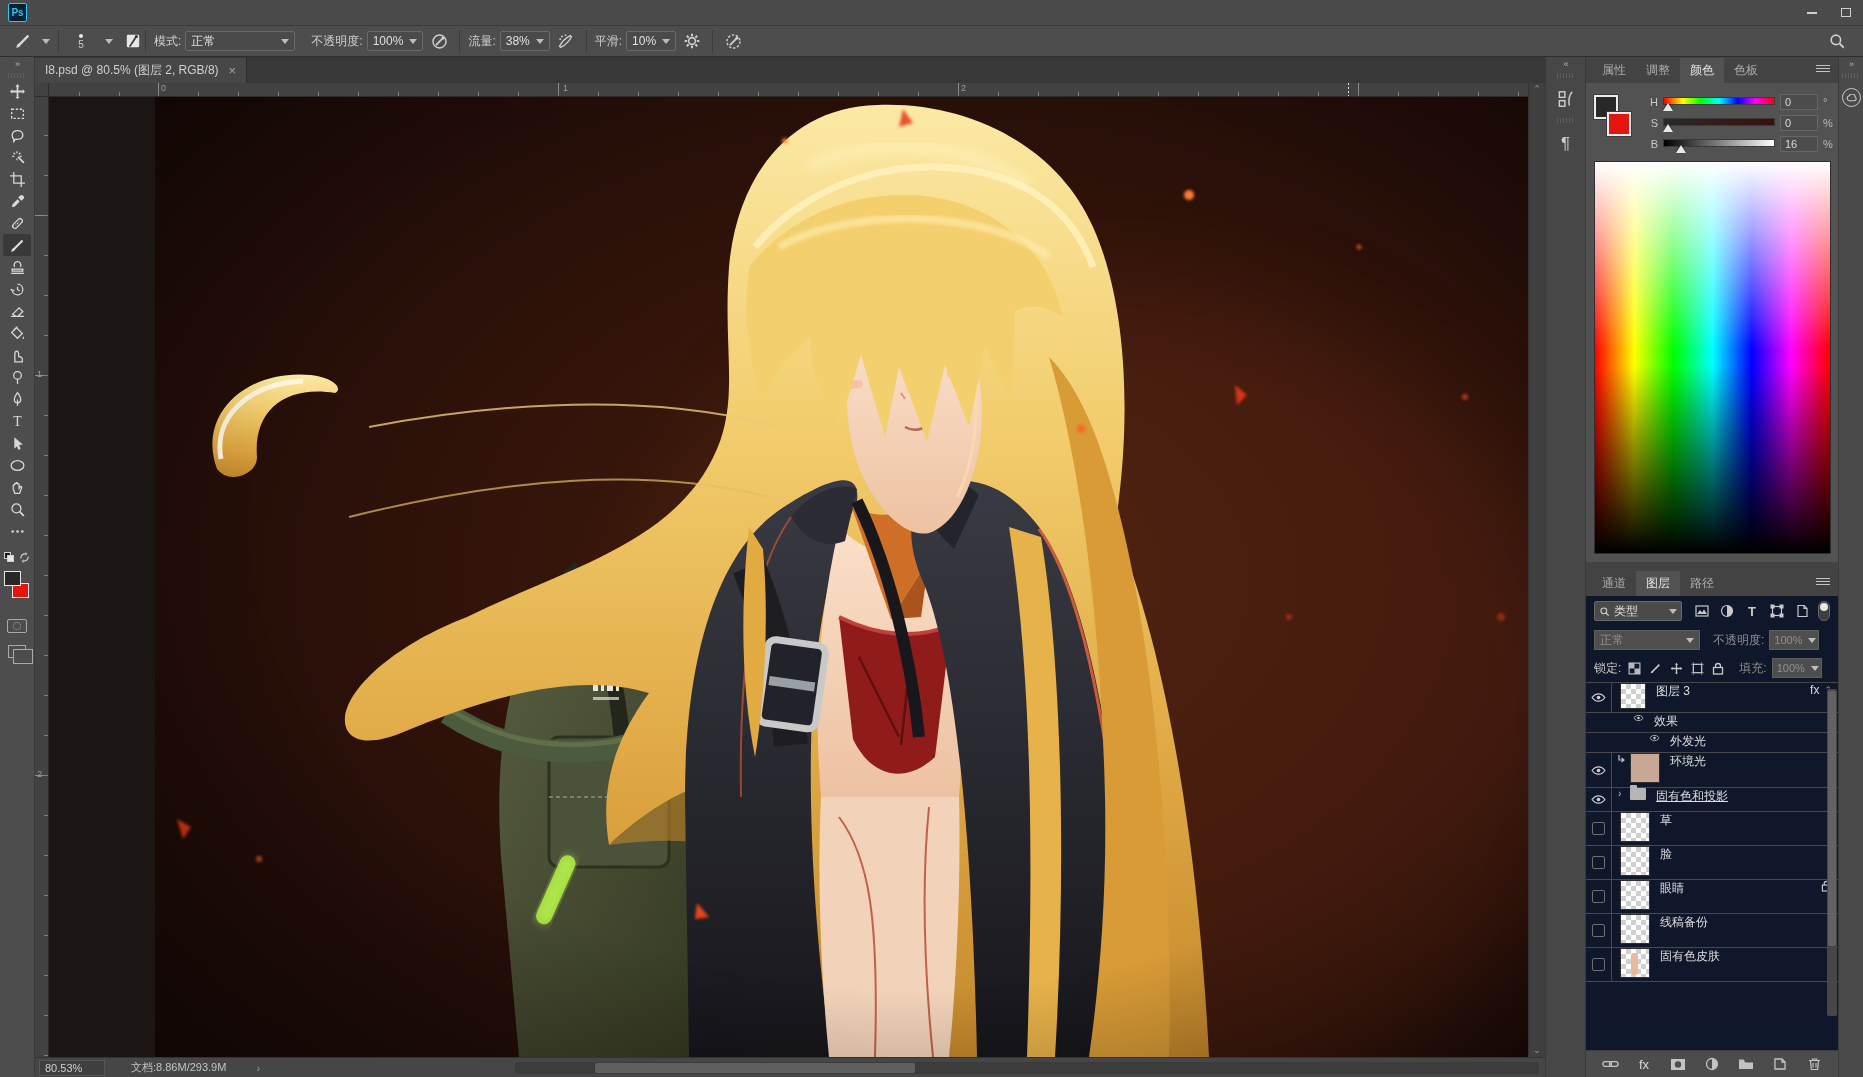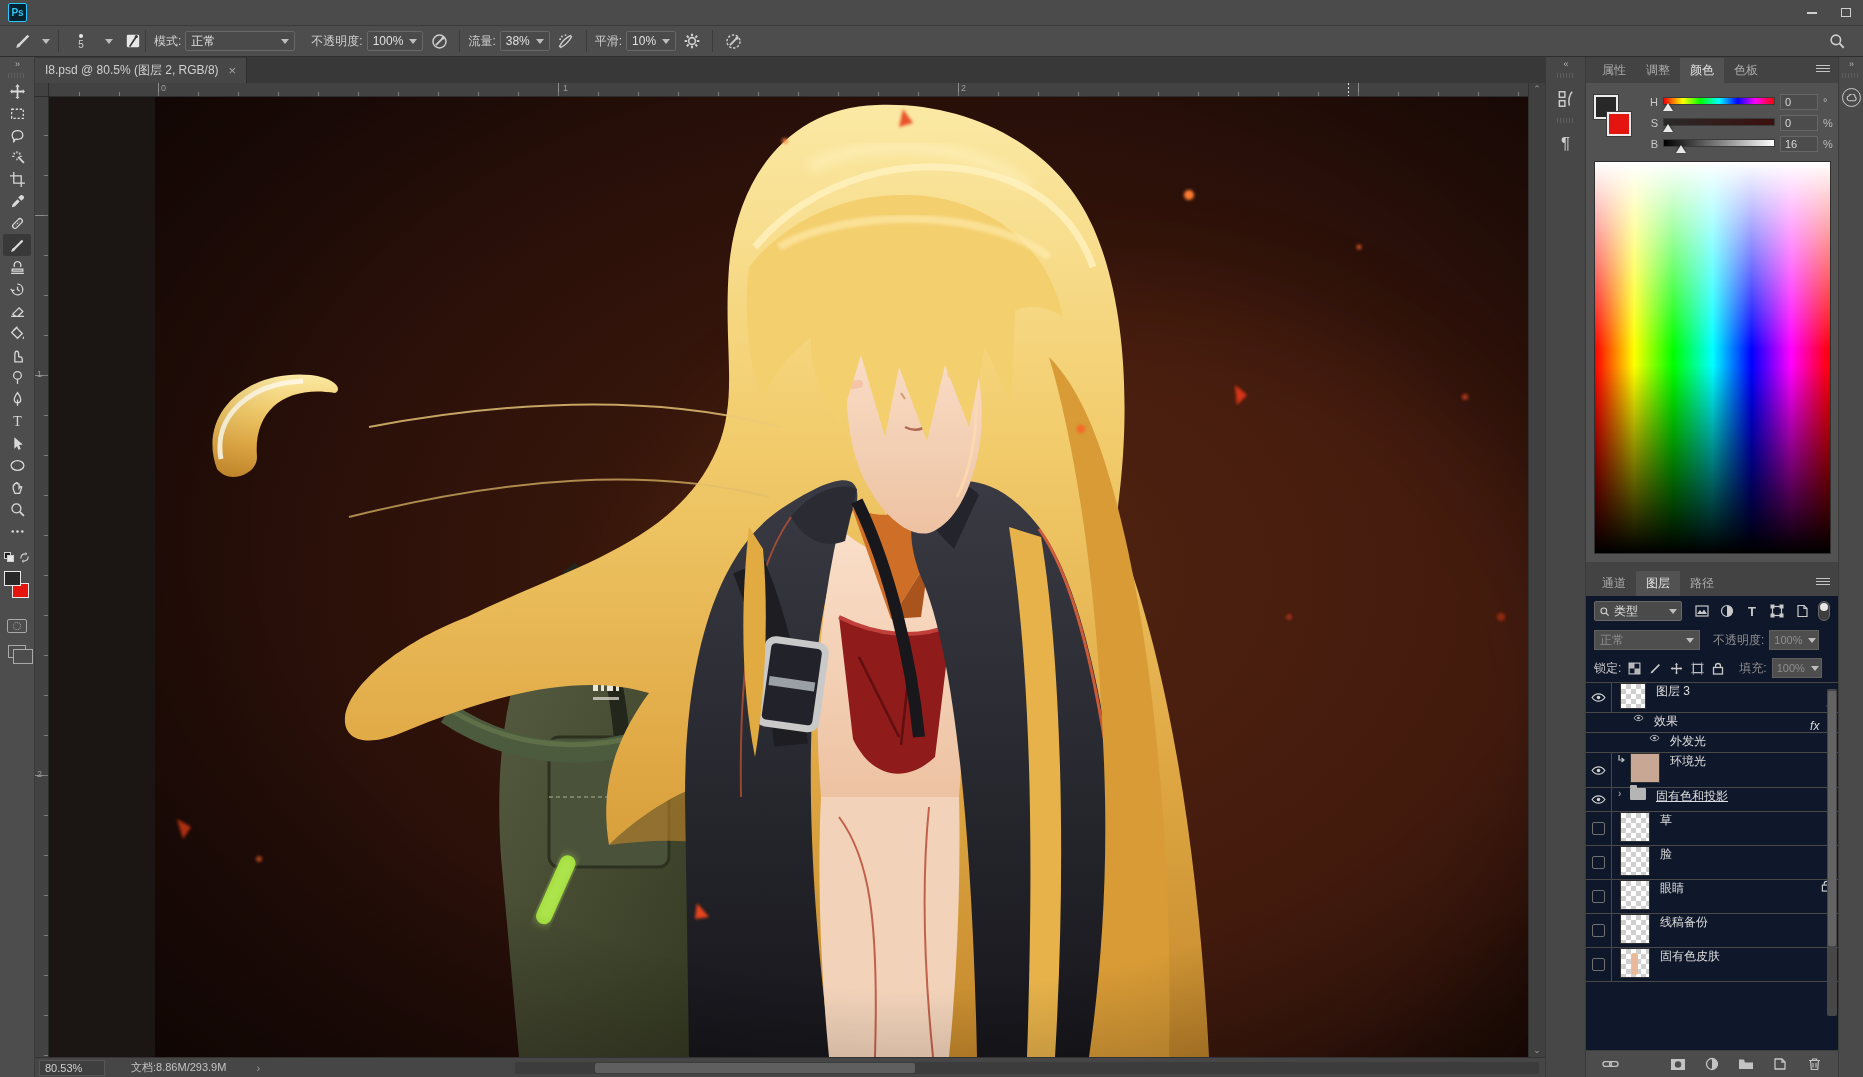--- a/index.html
+++ b/index.html
@@ -135,21 +135,21 @@
   .viscol { width:26px; height:100%; border-right:1px solid #494949; display:flex; align-items:center; justify-content:center; flex:none; }
   .eye-empty { width:13px; height:13px; border:1px solid #6f6f6f; border-radius:2px; }
   .thumb { width:30px; height:30px; border:1px solid #2f2f2f; margin-left:8px; flex:none; position:relative;
     background-color:#fff;
     background-image:linear-gradient(45deg,#cfcfcf 25%,transparent 25%,transparent 75%,#cfcfcf 75%),linear-gradient(45deg,#cfcfcf 25%,transparent 25%,transparent 75%,#cfcfcf 75%);
     background-size:10px 10px; background-position:0 0,5px 5px; }
   .thumb.small { width:26px; height:26px; }
   .lname { margin-left:10px; color:#dedede; font-size:12px; white-space:nowrap; }
   .lname.underline { text-decoration:underline; }
   .lrow .right { margin-left:auto; display:flex; align-items:center; gap:5px; color:#c9c9c9; }
-  .fx-it { font-style:italic; font-size:12px; color:#d9d9d9;margin-top:36px; }
+  .fx-it { font-size:12px; color:#d9d9d9; }
   .effect-row { padding-left:46px; gap:7px; color:#d2d2d2; }
   .effect-row.sub { padding-left:62px; }
   .eff-eye svg { transform:scale(.85); }
   .clip-arrow { width:12px; height:12px; margin-left:4px; flex:none; }
   .folder-ic { width:16px; height:12px; background:#b5b5b5; border-radius:1px; position:relative; margin-left:2px; flex:none; }
   .folder-ic::before { content:""; position:absolute; top:-3px; left:0; width:7px; height:3px; background:#b5b5b5; border-radius:1px 1px 0 0; }
   .disclosure { color:#bdbdbd; font-size:10px; width:10px; flex:none; }
   .skin-dab { position:absolute; left:10px; top:4px; width:7px; height:22px; background:#e8b99a; border-radius:3px; }
   .sel-corner { position:absolute; width:7px; height:7px; border:2px solid #fff; }
   .sc-tl { left:-3px; top:-3px; border-right:none; border-bottom:none; }

